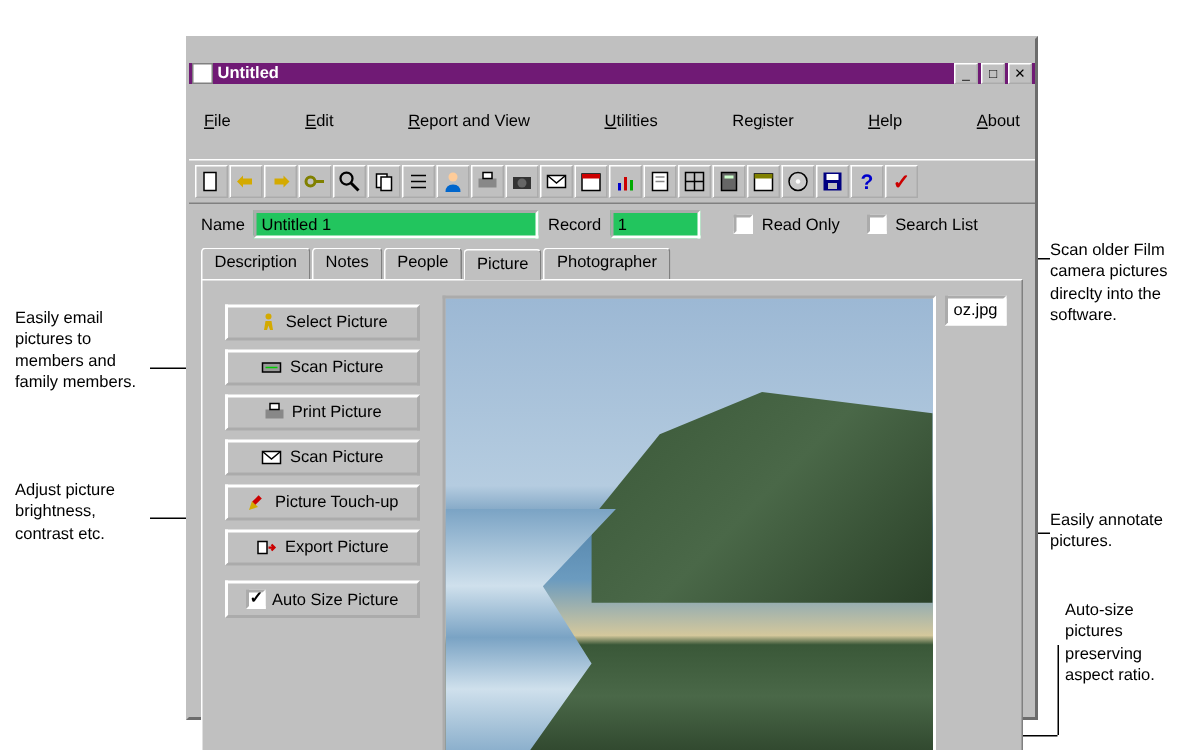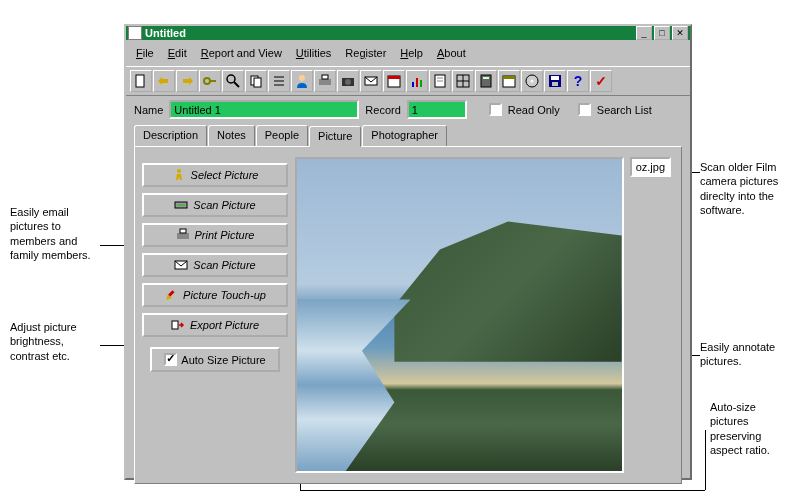--- a/index.html
+++ b/index.html
@@ -30,25 +30,26 @@
     top: 24px;
     width: 568px;
     height: 456px;
     border: 2px outset #c0c0c0;
     background: #c0c0c0;
     display: flex;
     flex-direction: column;
   }
   .titlebar {
     height: 18px;
-    background: #15803d;
+    background: #701a75;
     color: #fff;
     display: flex;
     align-items: center;
     padding: 0 2px;
+    margin-top: 16px;
   }
   .titlebar-icon {
     width: 14px; height: 14px;
     background: #fff;
     border: 1px solid #808080;
     margin-right: 3px;
     display: inline-block;
   }
   .titlebar-text { flex: 1; font-weight: bold; font-size: 11px; }
   .titlebar-btns { display: flex; }
@@ -56,22 +57,23 @@
     width: 16px; height: 14px;
     background: #c0c0c0;
     border: 1px outset #fff;
     display: flex; align-items: center; justify-content: center;
     font-size: 9px; font-family: Arial;
     color: #000; margin-left: 2px;
     cursor: default;
   }
   .menubar {
     display: flex;
-    padding: 6px 4px;
+    padding: 18px 4px;
     gap: 2px;
+    justify-content: space-between;
   }
   .menu-item {
     padding: 1px 6px;
     cursor: default;
   }
   .menu-item u { text-decoration: underline; }
   .toolbar {
     display: flex;
     align-items: center;
     padding: 3px 4px;
@@ -157,31 +159,30 @@
   }
   .btn-column {
     display: flex;
     flex-direction: column;
     gap: 6px;
     width: 140px;
     align-items: center;
     padding-top: 6px;
   }
   .pic-btn {
-    width: 146px;
+    width: 130px;
     height: 24px;
     border: 2px outset #fff;
     background: #c0c0c0;
     display: flex;
     align-items: center;
     justify-content: center;
     gap: 5px;
     font-size: 11px;
     cursor: default;
-    font-style: italic;
   }
   .pic-btn .ico { width: 14px; height: 14px; display:flex; align-items:center; justify-content:center;}
   .auto-size-row {
     display: flex;
     align-items: center;
     gap: 4px;
     margin-top: 4px;
     border: 2px outset #fff;
     padding: 4px 6px;
     width: 130px;

